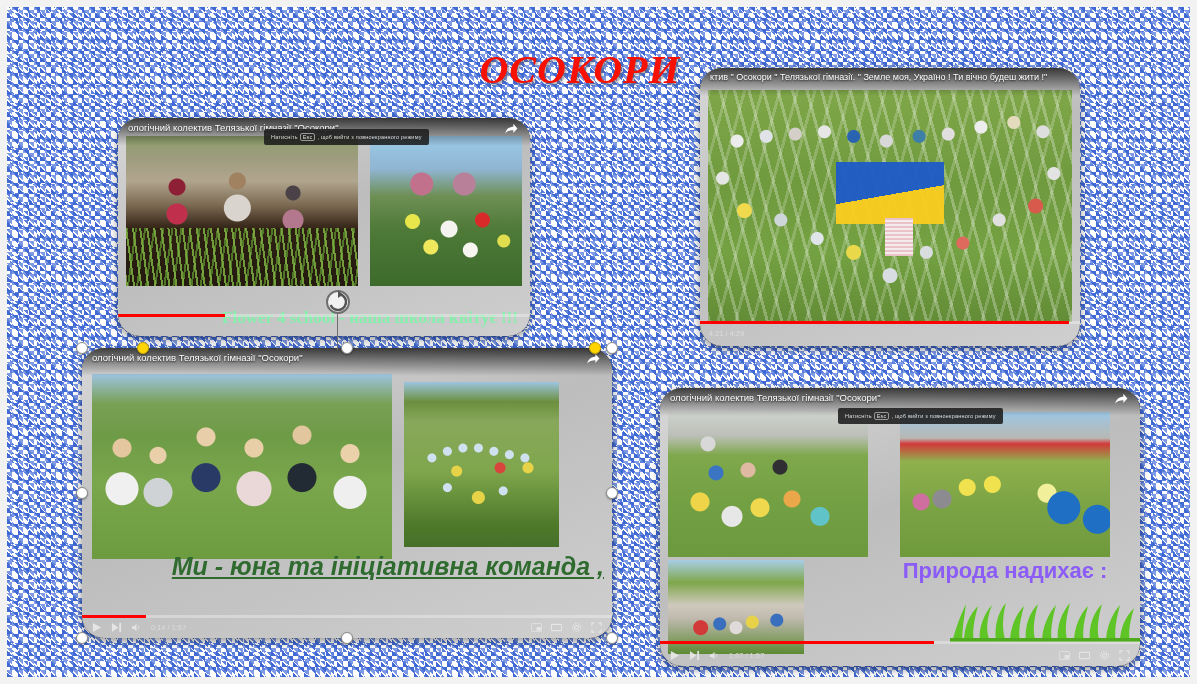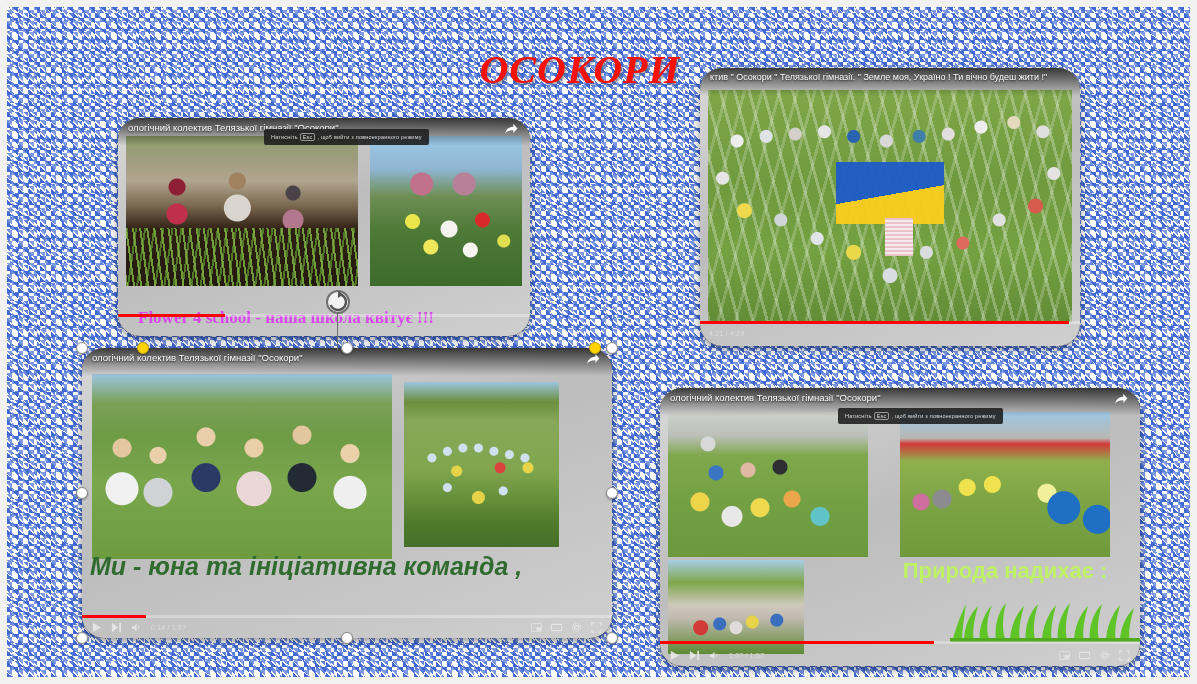--- a/index.html
+++ b/index.html
@@ -173,37 +173,38 @@
     z-index: 42;
   }
 
   
   .cap-green {
     position: absolute;
     font-family: "Liberation Sans", sans-serif;
     font-style: italic;
     font-weight: bold;
     color: #2f6b2f;
-    text-align: left;
+    text-align: right;
     line-height: 1.05;
     z-index: 7;
+    text-decoration: underline;
   }
   .cap-black {
     position: absolute;
     font-weight: bold;
-    color: #bef264;
+    color: #8b5cf6;
     text-align: center;
     z-index: 7;
   }
   .cap-serif {
     position: absolute;
     font-family: "Liberation Serif", serif;
     font-weight: bold;
-    color: #d946ef;
-    text-align: left;
+    color: #86efac;
+    text-align: right;
     z-index: 7;
   }
   .overlay-white {
     position: absolute;
     color: #e9e9e9;
     font-size: 21px;
     text-align: center;
     text-shadow: 0 1px 3px rgba(0,0,0,.6);
     z-index: 7;
   }

